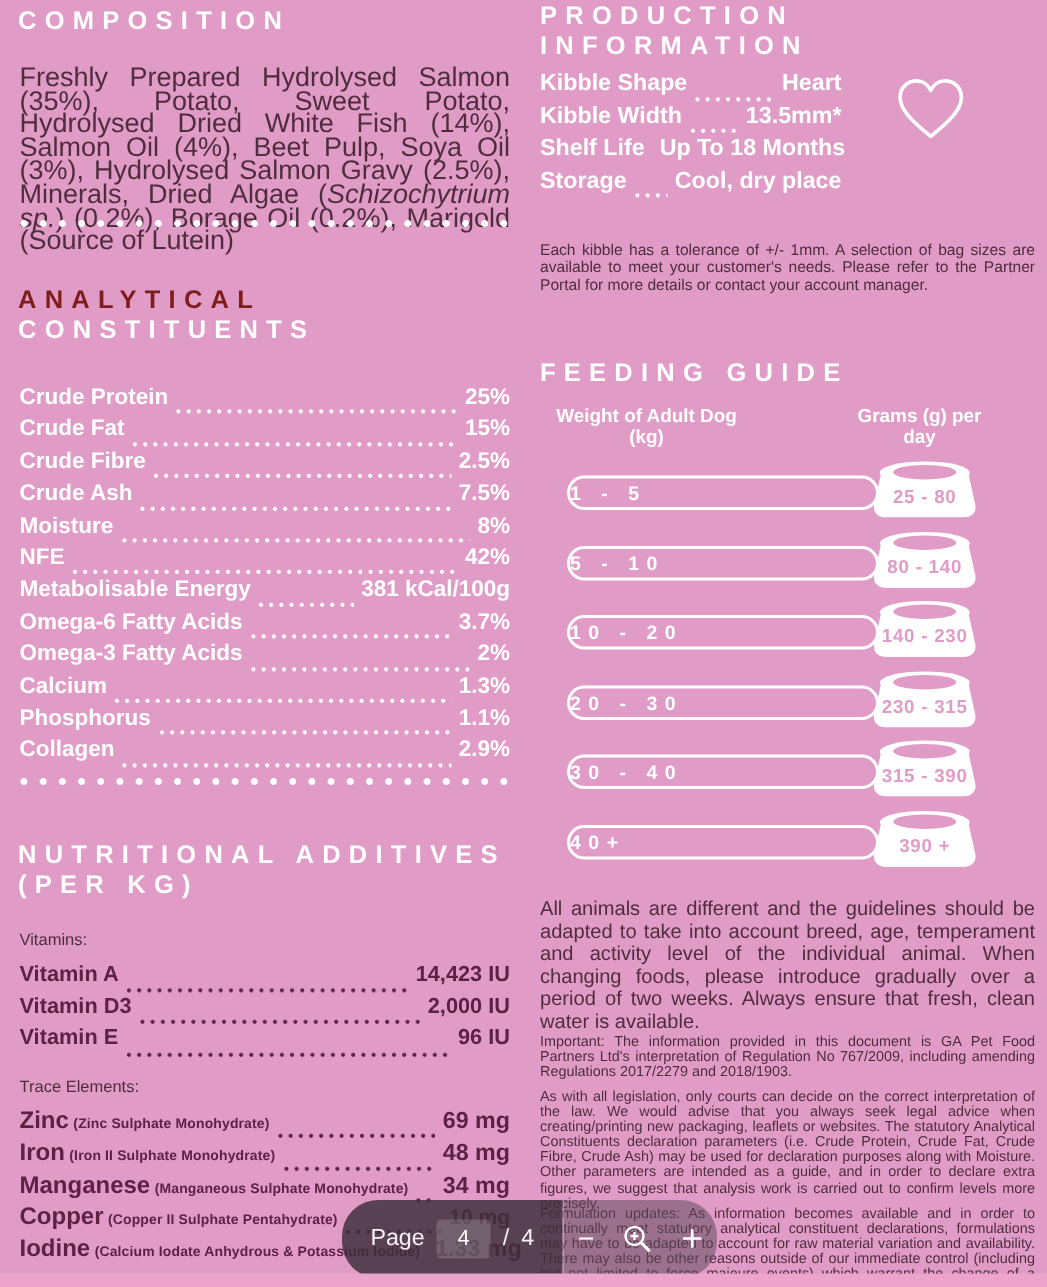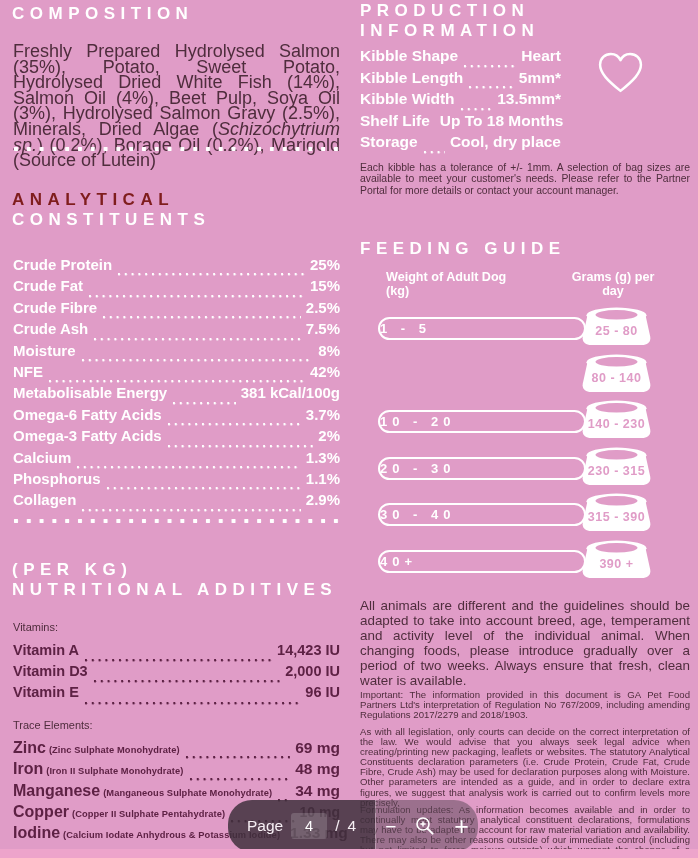--- a/index.html
+++ b/index.html
@@ -182,22 +182,22 @@
           <span>Collagen</span>
           <span class="leader"></span>
           <span>2.9%</span>
         </div>
       </div>
 
     <div class="dots-sep abs" style="left:1px; top:518px;"></div>
 
     <div class="abs" style="left:0; top:560px;">
 
-    <div class="h-line sec" style="font-size:17px; font-weight:700; letter-spacing:5.5px; color:#fff;">(PER KG)</div>
-        <div class="h-line sec" style="font-size:17px; font-weight:700; letter-spacing:5.5px; color:#fff;">NUTRITIONAL ADDITIVES</div>
+    <div class="h-line sec" style="font-size:17px; font-weight:700; letter-spacing:5.5px; color:#fff;">NUTRITIONAL ADDITIVES</div>
+        <div class="h-line sec" style="font-size:17px; font-weight:700; letter-spacing:5.5px; color:#fff;">(PER KG)</div>
       </div>
 
     <div class="mini-label abs" style="left:1px; top:621px;">Vitamins:</div>
 
     <div class="dark-list abs" style="left:1px; top:642px; width:327px;">
 
         <div class="leader-row">
           <span>Vitamin A</span>
           <span class="leader"></span>
           <span>14,423 IU</span>
@@ -265,25 +265,20 @@
       </div>
 
     <div class="prod-list abs" style="left:0; top:47px;">
 
         <div class="leader-row">
           <span>Kibble Shape</span>
           <span class="leader"></span>
           <span>Heart</span>
         </div>
 
-        <div class="leader-row">
-          <span>Kibble Length</span>
-          <span class="leader"></span>
-          <span>5mm*</span>
-        </div>
 
         <div class="leader-row">
           <span>Kibble Width</span>
           <span class="leader"></span>
           <span>13.5mm*</span>
         </div>
 
         <div class="leader-row">
           <span>Shelf Life</span>
           <span class="leader"></span>
@@ -298,38 +293,39 @@
       </div>
 
     <svg class="heart abs" style="left:237px; top:51px;" viewBox="0 0 46 42">
       <path d="M23,39 C10.5,29 3,21.5 3,13.5 C3,7 8,2.8 13.6,2.8 C17.7,2.8 21.4,5.3 23,9 C24.6,5.3 28.3,2.8 32.4,2.8 C38,2.8 43,7 43,13.5 C43,21.5 35.5,29 23,39 Z" fill="none" stroke="#fff" stroke-width="2.4" stroke-linejoin="round"></path>
     </svg>
 
     <p class="fine abs" style="left:0; top:162px; width:330px; margin:0;">Each kibble has a tolerance of +/- 1mm. A selection of bag sizes are available to meet your customer's needs. Please refer to the Partner Portal for more details or contact your account manager.</p>
 
     <h2 class="sec abs" style="left:0; top:236px;">FEEDING GUIDE</h2>
 
-    <div class="fg-headers abs" style="left:26px; top:270px; width:130px; ">Weight of Adult Dog (kg)</div>
+    <div class="fg-headers abs" style="left:6px; top:270px; width:130px; text-align:center;">Weight of Adult Dog (kg)</div>
     <div class="fg-headers abs" style="left:203px; top:270px; width:100px; text-align:center;">Grams (g) per day</div>
 
     <div class="abs" style="left:0; top:307px; width:330px;">
 
         <div class="feed-row">
           <div class="pill">1 - 5</div>
           <div class="bowl">
             <svg width="69" height="38" viewBox="0 0 69 38">
               <path d="M5.2,9.5 L0.8,29.5 C-0.2,35 3.5,38 9,38 L60,38 C65.5,38 69.2,35 68.2,29.5 L63.8,9.5 Z" fill="#fff"></path>
               <ellipse cx="34.5" cy="8.2" rx="30" ry="7.6" fill="#fff"></ellipse>
               <ellipse cx="34.5" cy="7.8" rx="21" ry="4.8" fill="#e09cc7"></ellipse>
             </svg>
             <span class="grams">25 - 80</span>
           </div>
         </div>
 
         <div class="feed-row">
+          <div class="pill">5 - 10</div>
           <div class="bowl">
             <svg width="69" height="38" viewBox="0 0 69 38">
               <path d="M5.2,9.5 L0.8,29.5 C-0.2,35 3.5,38 9,38 L60,38 C65.5,38 69.2,35 68.2,29.5 L63.8,9.5 Z" fill="#fff"></path>
               <ellipse cx="34.5" cy="8.2" rx="30" ry="7.6" fill="#fff"></ellipse>
               <ellipse cx="34.5" cy="7.8" rx="21" ry="4.8" fill="#e09cc7"></ellipse>
             </svg>
             <span class="grams">80 - 140</span>
           </div>
         </div>
 

